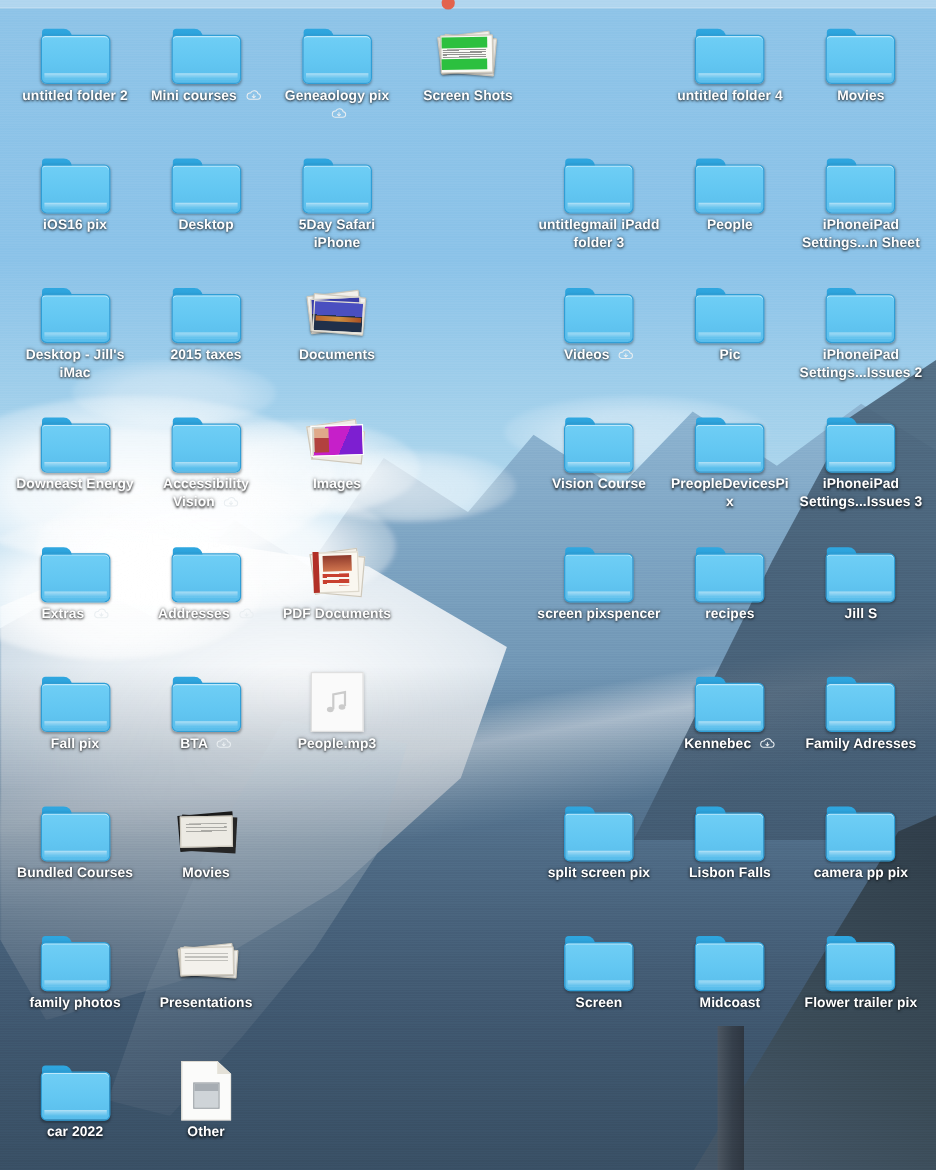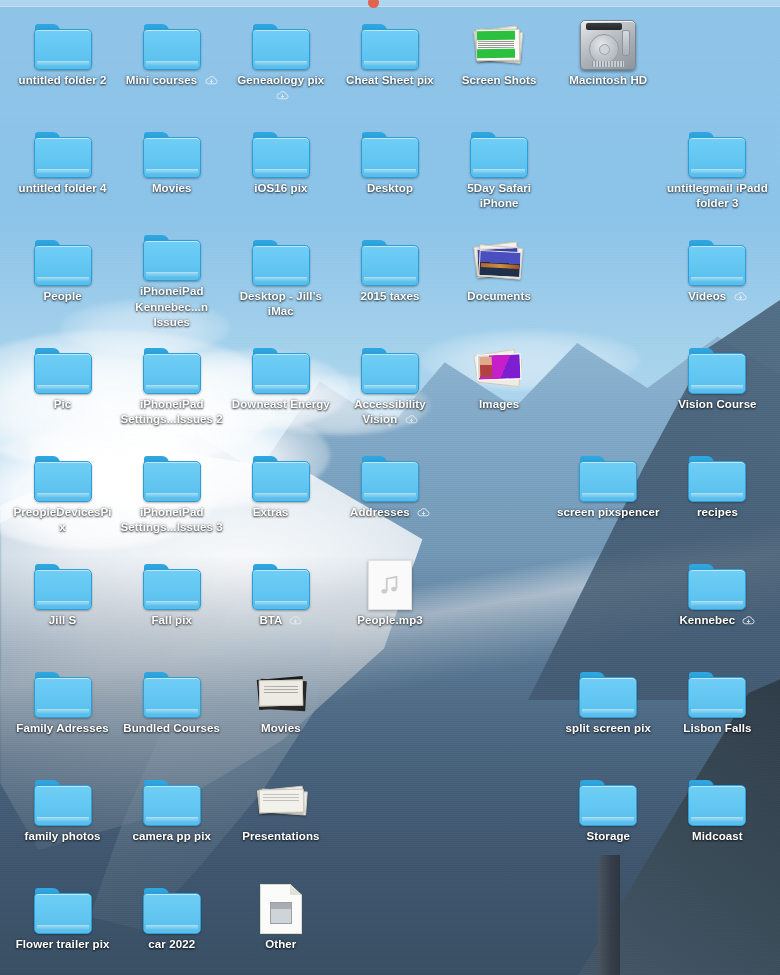--- a/index.html
+++ b/index.html
@@ -415,53 +415,31 @@
             <div class="body"></div>
           </div>
         </div>
         <div class="label">Geneaology pix <span class="cloudbadge"><svg viewBox="0 0 26 22" width="13" height="11">
               <path d="M6.5 17.5h13a4.6 4.6 0 0 0 .6-9.16A6.6 6.6 0 0 0 7.6 7.1 5.2 5.2 0 0 0 6.5 17.5Z" fill="none" stroke="#e9eef1" stroke-width="1.7" stroke-linejoin="round"></path>
               <path d="M13 9.5v5.2M10.4 12.4 13 15l2.6-2.6" fill="none" stroke="#e9eef1" stroke-width="1.7" stroke-linecap="round" stroke-linejoin="round"></path>
             </svg></span></div>
       </div>
       <div class="cell">
         <div class="glyph">
-          <div class="folder">
-            <div class="tab"></div>
-            <div class="body"></div>
-          </div>
-        </div>
-        <div class="label">Cheat Sheet pix</div>
-      </div>
-      <div class="cell">
-        <div class="glyph">
           <div class="stack shot">
             <div class="sheet s1"></div>
             <div class="sheet s2"></div>
             <div class="sheet s3"></div>
             <div class="green-top"></div>
             <div class="txt"></div>
             <div class="green-bot"></div>
           </div>
         </div>
         <div class="label">Screen Shots</div>
       </div>
-      <div class="cell">
-        <div class="glyph">
-          <div class="hdd">
-            <div class="case"></div>
-            <div class="topbar"></div>
-            <div class="platter"></div>
-            <div class="spindle"></div>
-            <div class="arm"></div>
-            <div class="vents"></div>
-          </div>
-        </div>
-        <div class="label">Macintosh HD</div>
-      </div>
       <div class="cell empty"></div>
       <div class="cell">
         <div class="glyph">
           <div class="folder">
             <div class="tab"></div>
             <div class="body"></div>
           </div>
         </div>
         <div class="label">untitled folder 4</div>
       </div>
@@ -520,21 +498,21 @@
         </div>
         <div class="label">People</div>
       </div>
       <div class="cell">
         <div class="glyph">
           <div class="folder">
             <div class="tab"></div>
             <div class="body"></div>
           </div>
         </div>
-        <div class="label">iPhoneiPad Kennebec...n Issues</div>
+        <div class="label">iPhoneiPad Settings...n Sheet</div>
       </div>
       <div class="cell">
         <div class="glyph">
           <div class="folder">
             <div class="tab"></div>
             <div class="body"></div>
           </div>
         </div>
         <div class="label">Desktop - Jill's iMac</div>
       </div>
@@ -667,20 +645,33 @@
           <div class="folder">
             <div class="tab"></div>
             <div class="body"></div>
           </div>
         </div>
         <div class="label">Addresses <span class="cloudbadge"><svg viewBox="0 0 26 22" width="13" height="11">
               <path d="M6.5 17.5h13a4.6 4.6 0 0 0 .6-9.16A6.6 6.6 0 0 0 7.6 7.1 5.2 5.2 0 0 0 6.5 17.5Z" fill="none" stroke="#e9eef1" stroke-width="1.7" stroke-linejoin="round"></path>
               <path d="M13 9.5v5.2M10.4 12.4 13 15l2.6-2.6" fill="none" stroke="#e9eef1" stroke-width="1.7" stroke-linecap="round" stroke-linejoin="round"></path>
             </svg></span></div>
       </div>
+      <div class="cell">
+        <div class="glyph">
+          <div class="stack pdfs">
+            <div class="p1"></div>
+            <div class="p2"></div>
+            <div class="cover"></div>
+            <div class="spine"></div>
+            <div class="pic"></div>
+            <div class="word"></div>
+          </div>
+        </div>
+        <div class="label">PDF Documents</div>
+      </div>
       <div class="cell empty"></div>
       <div class="cell">
         <div class="glyph">
           <div class="folder">
             <div class="tab"></div>
             <div class="body"></div>
           </div>
         </div>
         <div class="label">screen pixspencer</div>
       </div>
@@ -798,30 +789,30 @@
         </div>
         <div class="label">Lisbon Falls</div>
       </div>
       <div class="cell">
         <div class="glyph">
           <div class="folder">
             <div class="tab"></div>
             <div class="body"></div>
           </div>
         </div>
+        <div class="label">camera pp pix</div>
+      </div>
+      <div class="cell">
+        <div class="glyph">
+          <div class="folder">
+            <div class="tab"></div>
+            <div class="body"></div>
+          </div>
+        </div>
         <div class="label">family photos</div>
-      </div>
-      <div class="cell">
-        <div class="glyph">
-          <div class="folder">
-            <div class="tab"></div>
-            <div class="body"></div>
-          </div>
-        </div>
-        <div class="label">camera pp pix</div>
       </div>
       <div class="cell">
         <div class="glyph">
           <div class="stack pres">
             <div class="sheet q1"></div>
             <div class="sheet q2"></div>
             <div class="sheet q3"></div>
             <div class="lines" style="top:18px;left:12px;right:12px;height:8px"></div>
           </div>
         </div>
@@ -829,21 +820,21 @@
       </div>
       <div class="cell empty"></div>
       <div class="cell empty"></div>
       <div class="cell">
         <div class="glyph">
           <div class="folder">
             <div class="tab"></div>
             <div class="body"></div>
           </div>
         </div>
-        <div class="label">Storage</div>
+        <div class="label">Screen</div>
       </div>
       <div class="cell">
         <div class="glyph">
           <div class="folder">
             <div class="tab"></div>
             <div class="body"></div>
           </div>
         </div>
         <div class="label">Midcoast</div>
       </div>

